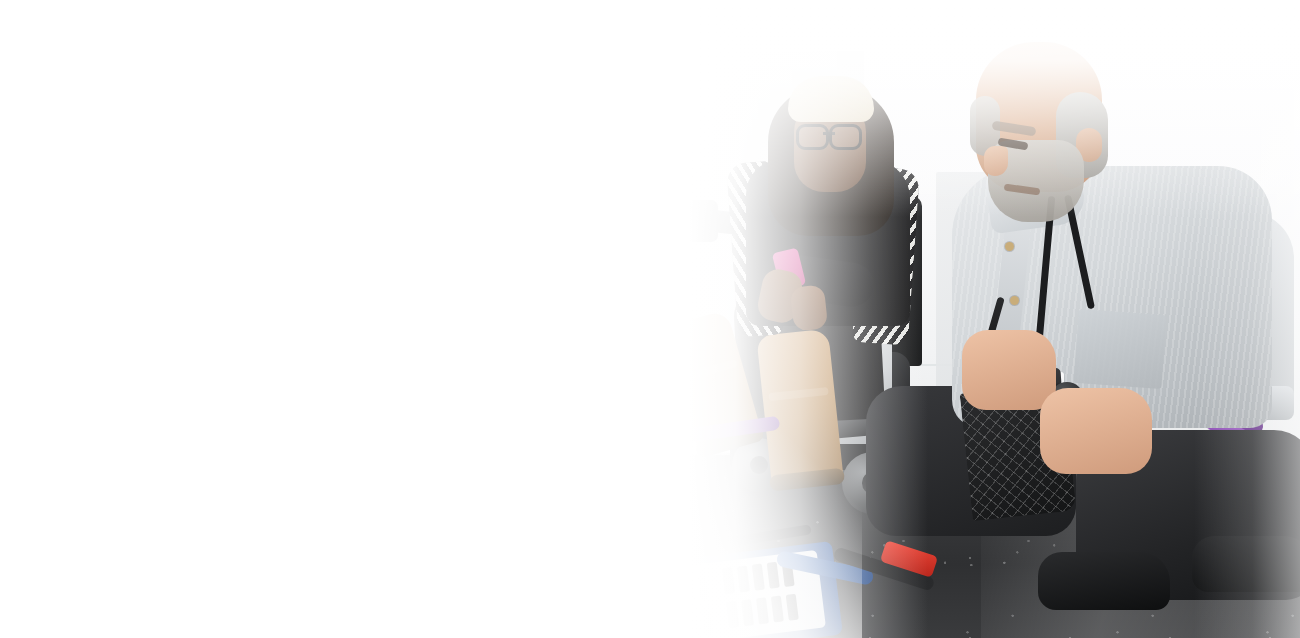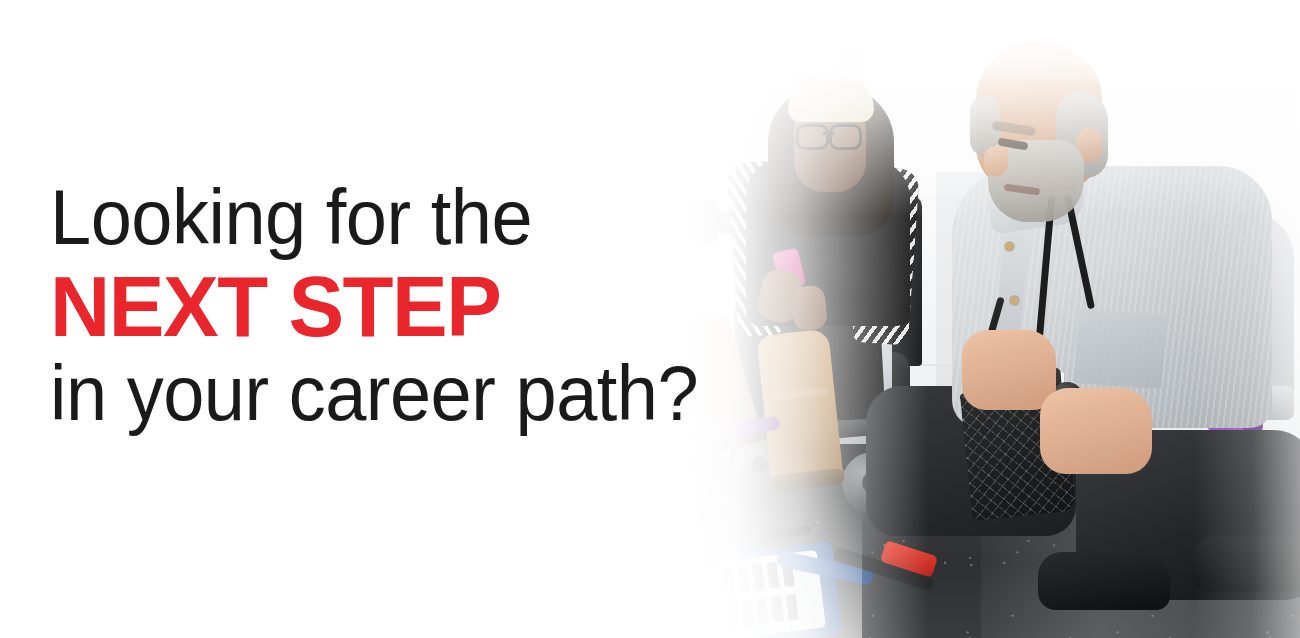--- a/index.html
+++ b/index.html
@@ -393,21 +393,14 @@
       <div class="driver"></div>
       <div class="driver-red"></div>
 
       <div class="fade-bottomleft"></div>
       <div class="fade-top"></div>
       <div class="fade-left"></div>
       <div class="fade-right"></div>
     </div>
   </div>
 
-  <div class="headline">
-    <p class="line line-thin" style="color: rgb(26, 26, 26);">Looking for the</p>
-    <div class="l2-wrap">
-      <p class="line line-bold" id="accent-line" style="color: rgb(232, 38, 43);">NEXT STEP</p>
-    </div>
-    <p class="line line-thin l3" style="color: rgb(26, 26, 26);">in your career path?</p>
-  </div>
 
 </div>
 
 </body></html>

